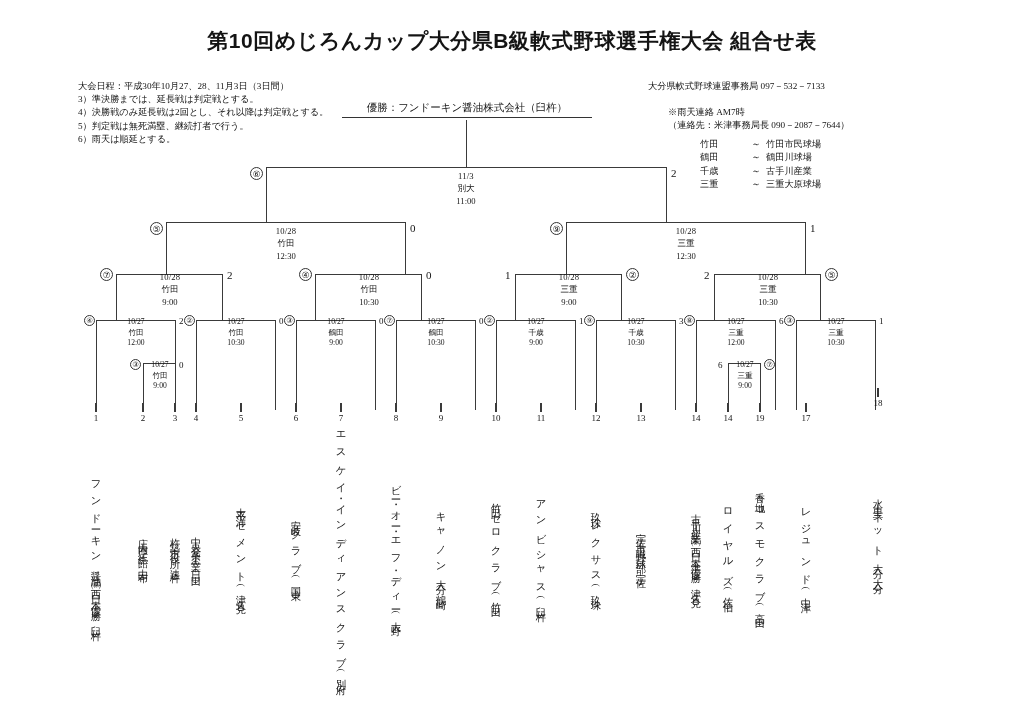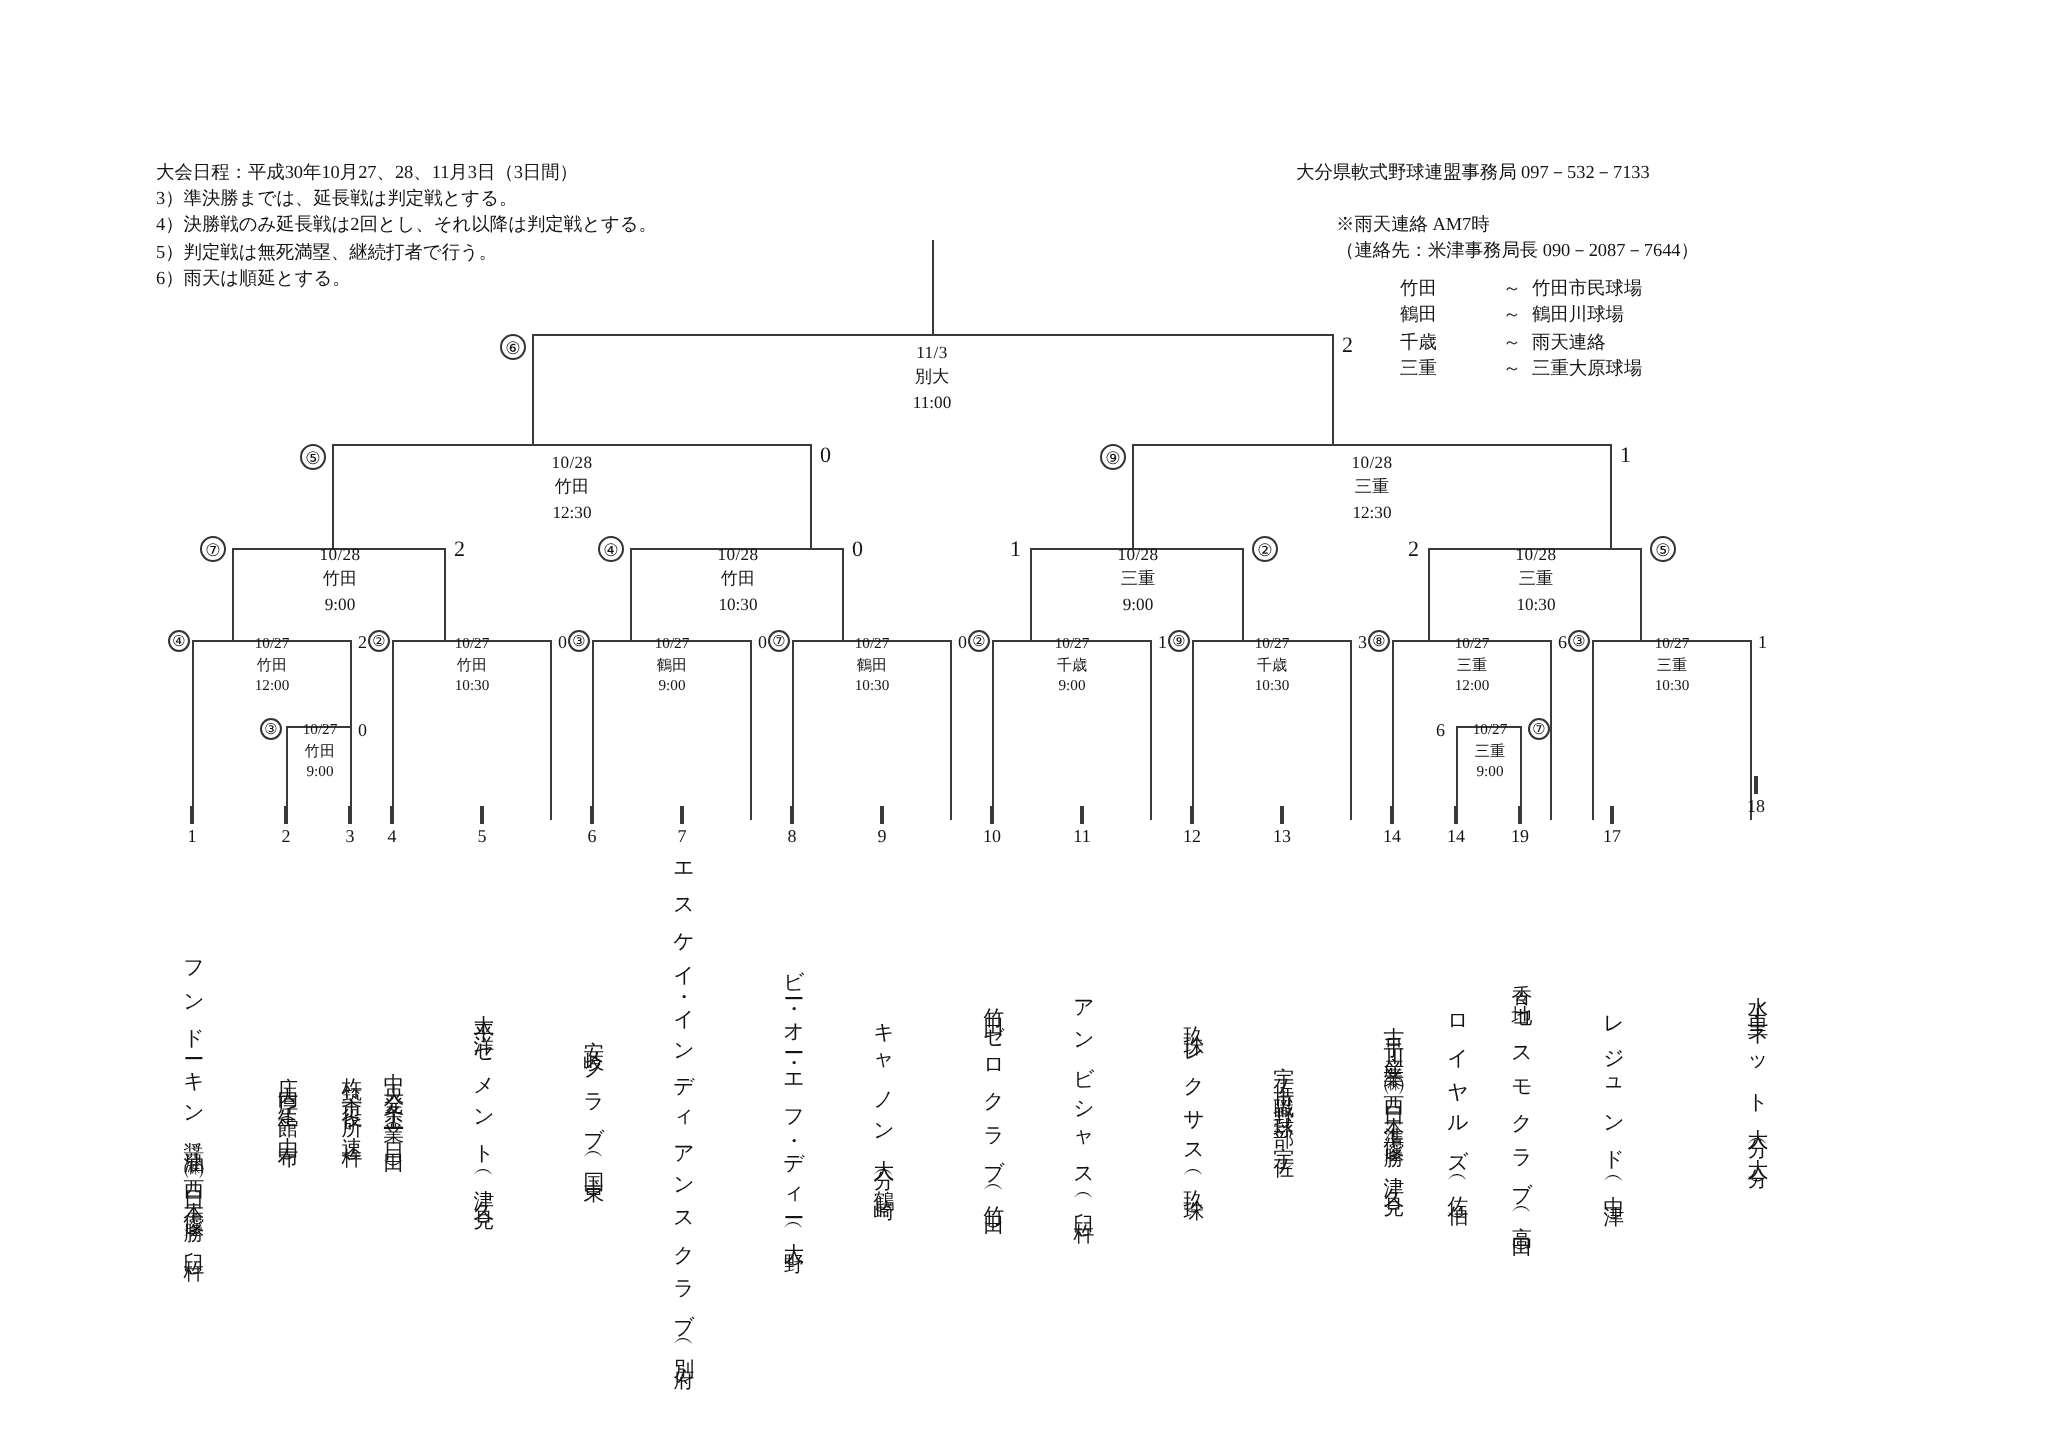--- a/index.html
+++ b/index.html
@@ -71,20 +71,21 @@
   }
   .team .stem{
     width:1.2px;height:9px;background:#3a3a3a;margin:0 auto 1px auto;
   }
 </style>
 </head>
 <body>
 
 <div class="page">
 
+  <div class="abs" id="title">第10回めじろんカップ大分県B級軟式野球選手権大会  組合せ表</div>
 
   <div class="abs note" id="notes-left">
     <div>大会日程：平成30年10月27、28、11月3日（3日間）</div>
     <div>3）準決勝までは、延長戦は判定戦とする。</div>
     <div>4）決勝戦のみ延長戦は2回とし、それ以降は判定戦とする。</div>
     <div>5）判定戦は無死満塁、継続打者で行う。</div>
     <div>6）雨天は順延とする。</div>
   </div>
 
   <div class="abs note" id="notes-right">
@@ -101,29 +102,30 @@
       <span>竹田市民球場</span>
     </div>
     <div class="venue-row">
       <span class="venue-name">鶴田</span>
       <span class="venue-tilde">～</span>
       <span>鶴田川球場</span>
     </div>
     <div class="venue-row">
       <span class="venue-name">千歳</span>
       <span class="venue-tilde">～</span>
-      <span>雨天連絡</span>
+      <span>古手川産業</span>
     </div>
     <div class="venue-row">
       <span class="venue-name">三重</span>
       <span class="venue-tilde">～</span>
       <span>三重大原球場</span>
     </div>
   </div>
 
+  <div class="abs" id="champion">優勝：フンドーキン醤油株式会社（臼杵）</div>
 
   <div class="abs vline" style="left:466px;top:120px;height:47px;"></div>
 
   <div class="abs hline" style="left:266px;top:167px;width:401px;"></div>
 
   <div class="abs vline" style="left:266px;top:167px;height:55px;"></div>
 
   <div class="abs vline" style="left:666px;top:167px;height:55px;"></div>
 
   <div class="abs seed" style="left:250px;top:167px;">⑥</div>

